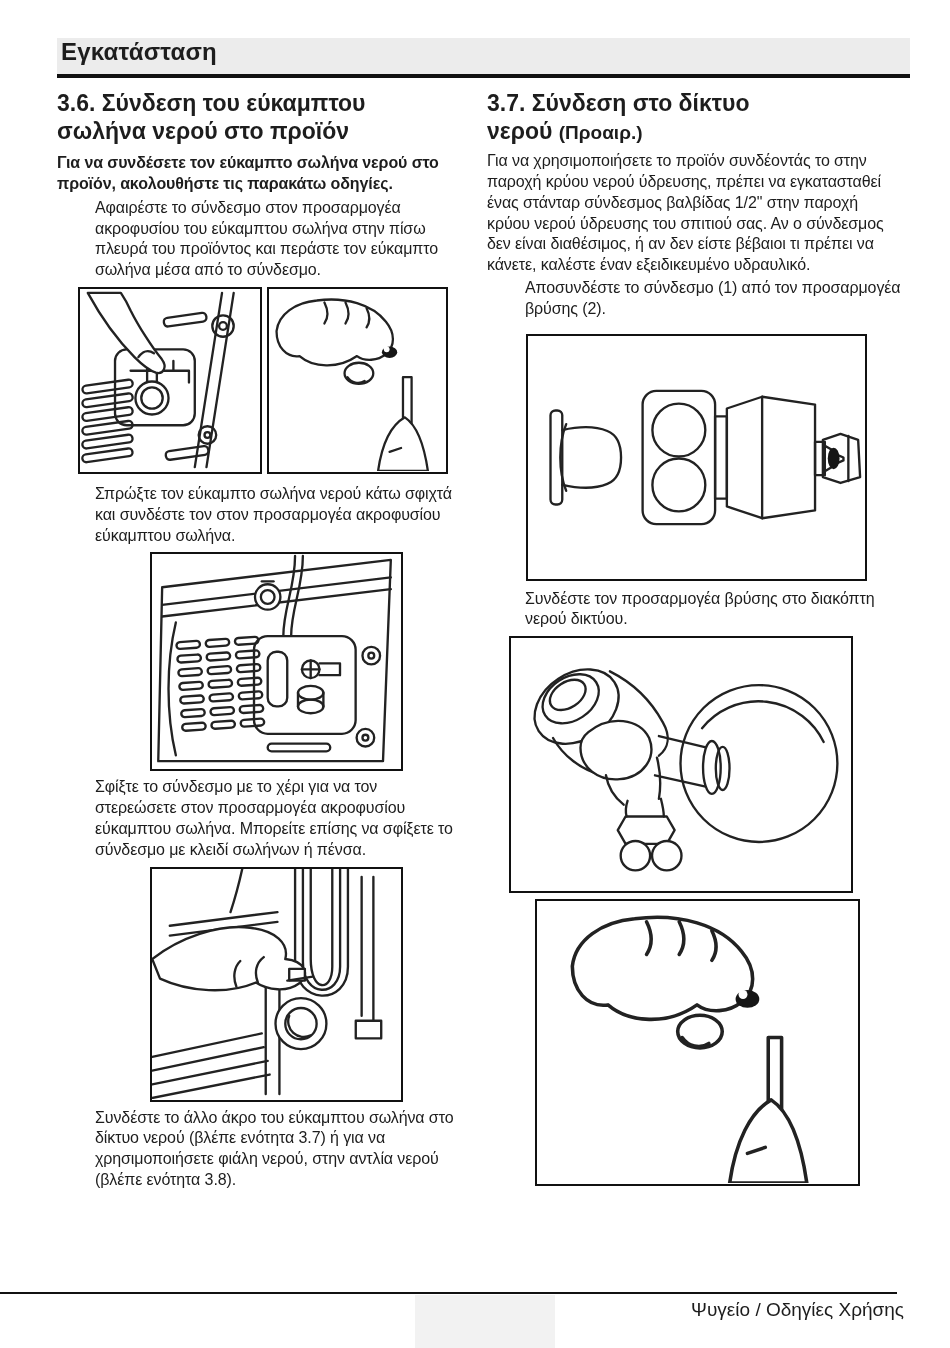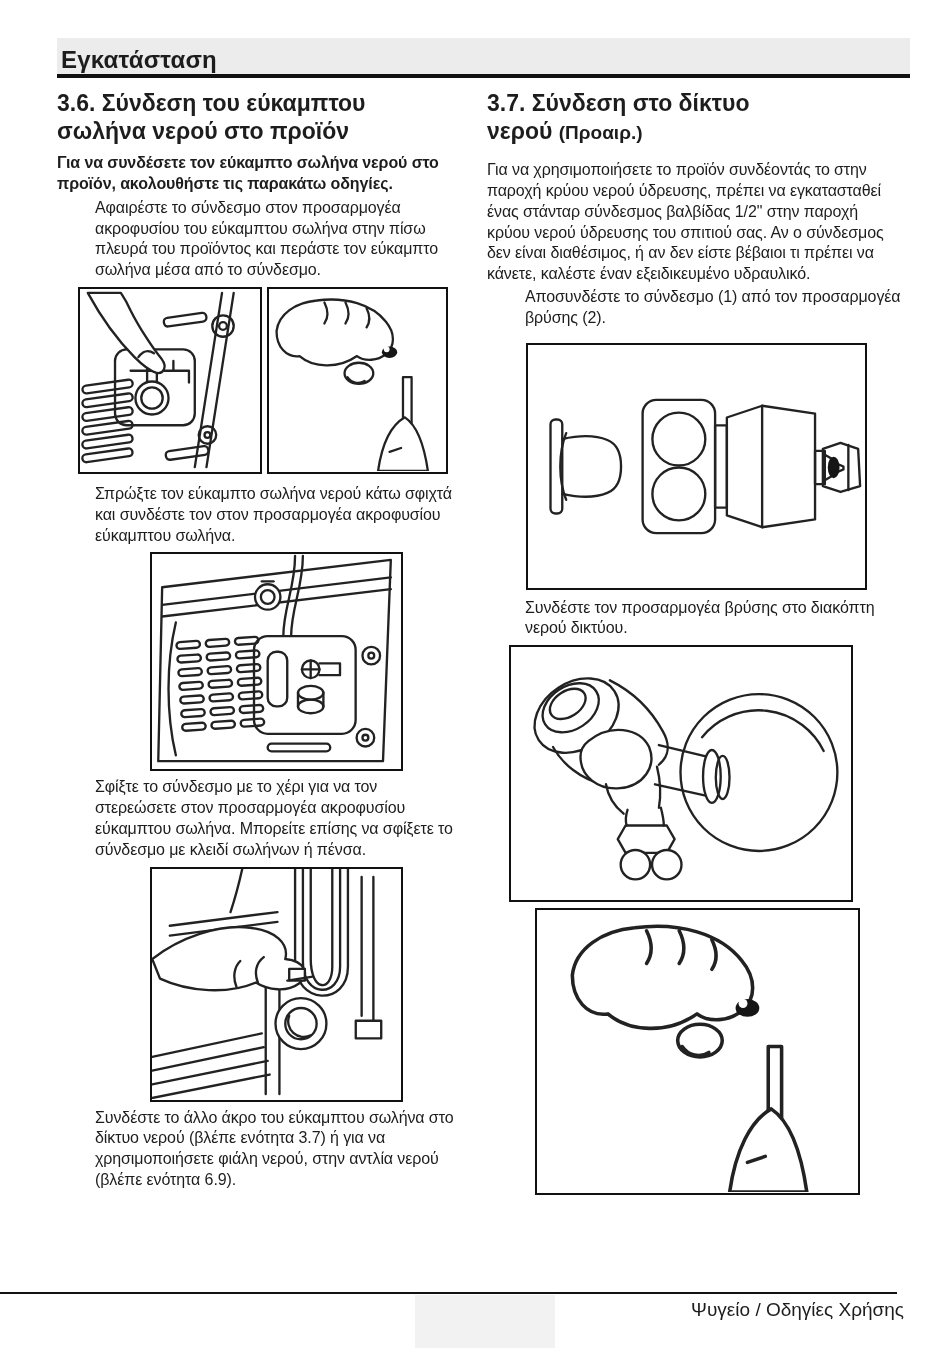--- a/index.html
+++ b/index.html
@@ -14,36 +14,36 @@
     width:950px;height:1348px;position:relative;overflow:hidden;
     font-family:"Liberation Sans","DejaVu Sans",sans-serif;
     color:var(--ink);
   }
   .page{position:absolute;inset:0;}
   
   .band{
     position:absolute;left:57px;top:38px;width:853px;height:40px;
     background:var(--band);
     border-bottom:4px solid var(--rule);
-    display:flex;align-items:flex-end;
+    display:flex;align-items:flex-start;
     font-size:24px;font-weight:bold;letter-spacing:.2px;
     padding-left:4px;
   }
   
   .cols{
     position:absolute;left:57px;top:90px;width:848px;
     display:flex;gap:27px;align-items:flex-start;
   }
   .col-left{width:403px;}
   .col-right{width:418px;}
   h2{
     font-size:23px;font-weight:bold;line-height:1.2;margin-bottom:8px;
   }
   .col-left h2{max-width:345px;}
-  .col-right h2{max-width:305px;margin-bottom:15px;}
+  .col-right h2{max-width:305px;margin-bottom:6px;}
   .h2-opt{font-size:19px;}
   p{font-size:16px;line-height:1.3;letter-spacing:-0.1px;}
   .lead{font-weight:bold;margin-bottom:3px;}
   .step{padding-left:38px;margin-bottom:6px;}
   
   figure{border:2.5px solid var(--rule);background:#fff;flex:none;}
   svg{display:block;}
   .figrow{display:flex;gap:5px;margin:4px 0 10px 21px;}
   .fig-a{width:184px;height:187px;}
   .fig-b{width:181px;height:187px;}
@@ -192,21 +192,21 @@
             <circle class="stroke" cx="152" cy="158" r="16"></circle>
           <path class="stroke" d="M140 150 A16 16 0 0 0 162 170"></path>
           <path class="fillw" d="M0 92 C28 70 68 56 100 60 C126 63 140 76 136 92 C156 94 162 108 150 117 C138 126 118 124 106 116 C78 128 38 126 8 112 Z"></path>
           <path class="stroke" d="M108 116 C104 106 106 96 114 90 M86 120 C82 110 84 100 90 94"></path>
           <rect class="fillw" x="140" y="102" width="16" height="12"></rect>
           <path class="stroke" d="M138 114 L164 110"></path>
           <path class="stroke" d="M0 192 L112 168 M0 206 L114 182 M0 220 L118 196 M0 234 L120 210"></path>
         </svg>
       </figure>
 
-      <p class="step">Συνδέστε το άλλο άκρο του εύκαμπτου σωλήνα στο δίκτυο νερού (βλέπε ενότητα 3.7) ή για να χρησιμοποιήσετε φιάλη νερού, στην αντλία νερού (βλέπε ενότητα 6.9).</p>
+      <p class="step">Συνδέστε το άλλο άκρο του εύκαμπτου σωλήνα στο δίκτυο νερού (βλέπε ενότητα 3.7) ή για να χρησιμοποιήσετε φιάλη νερού, στην αντλία νερού (βλέπε ενότητα 3.8).</p>
     </section>
 
     <section class="col-right">
       <h2><span>3.7. Σύνδεση στο δίκτυο νερού </span><span class="h2-opt">(Προαιρ.)</span></h2>
       <p>Για να χρησιμοποιήσετε το προϊόν συνδέοντάς το στην παροχή κρύου νερού ύδρευσης, πρέπει να εγκατασταθεί ένας στάνταρ σύνδεσμος βαλβίδας 1/2" στην παροχή κρύου νερού ύδρευσης του σπιτιού σας. Αν ο σύνδεσμος δεν είναι διαθέσιμος, ή αν δεν είστε βέβαιοι τι πρέπει να κάνετε, καλέστε έναν εξειδικευμένο υδραυλικό.</p>
       <p class="step" style="margin-top:2px">Αποσυνδέστε το σύνδεσμο (1) από τον προσαρμογέα βρύσης (2).</p>
 
       <figure class="fig-e">
         <svg viewBox="0 0 341 247" width="336" height="242">
           <rect class="stroke" x="22" y="76" width="12" height="96" rx="5"></rect>

